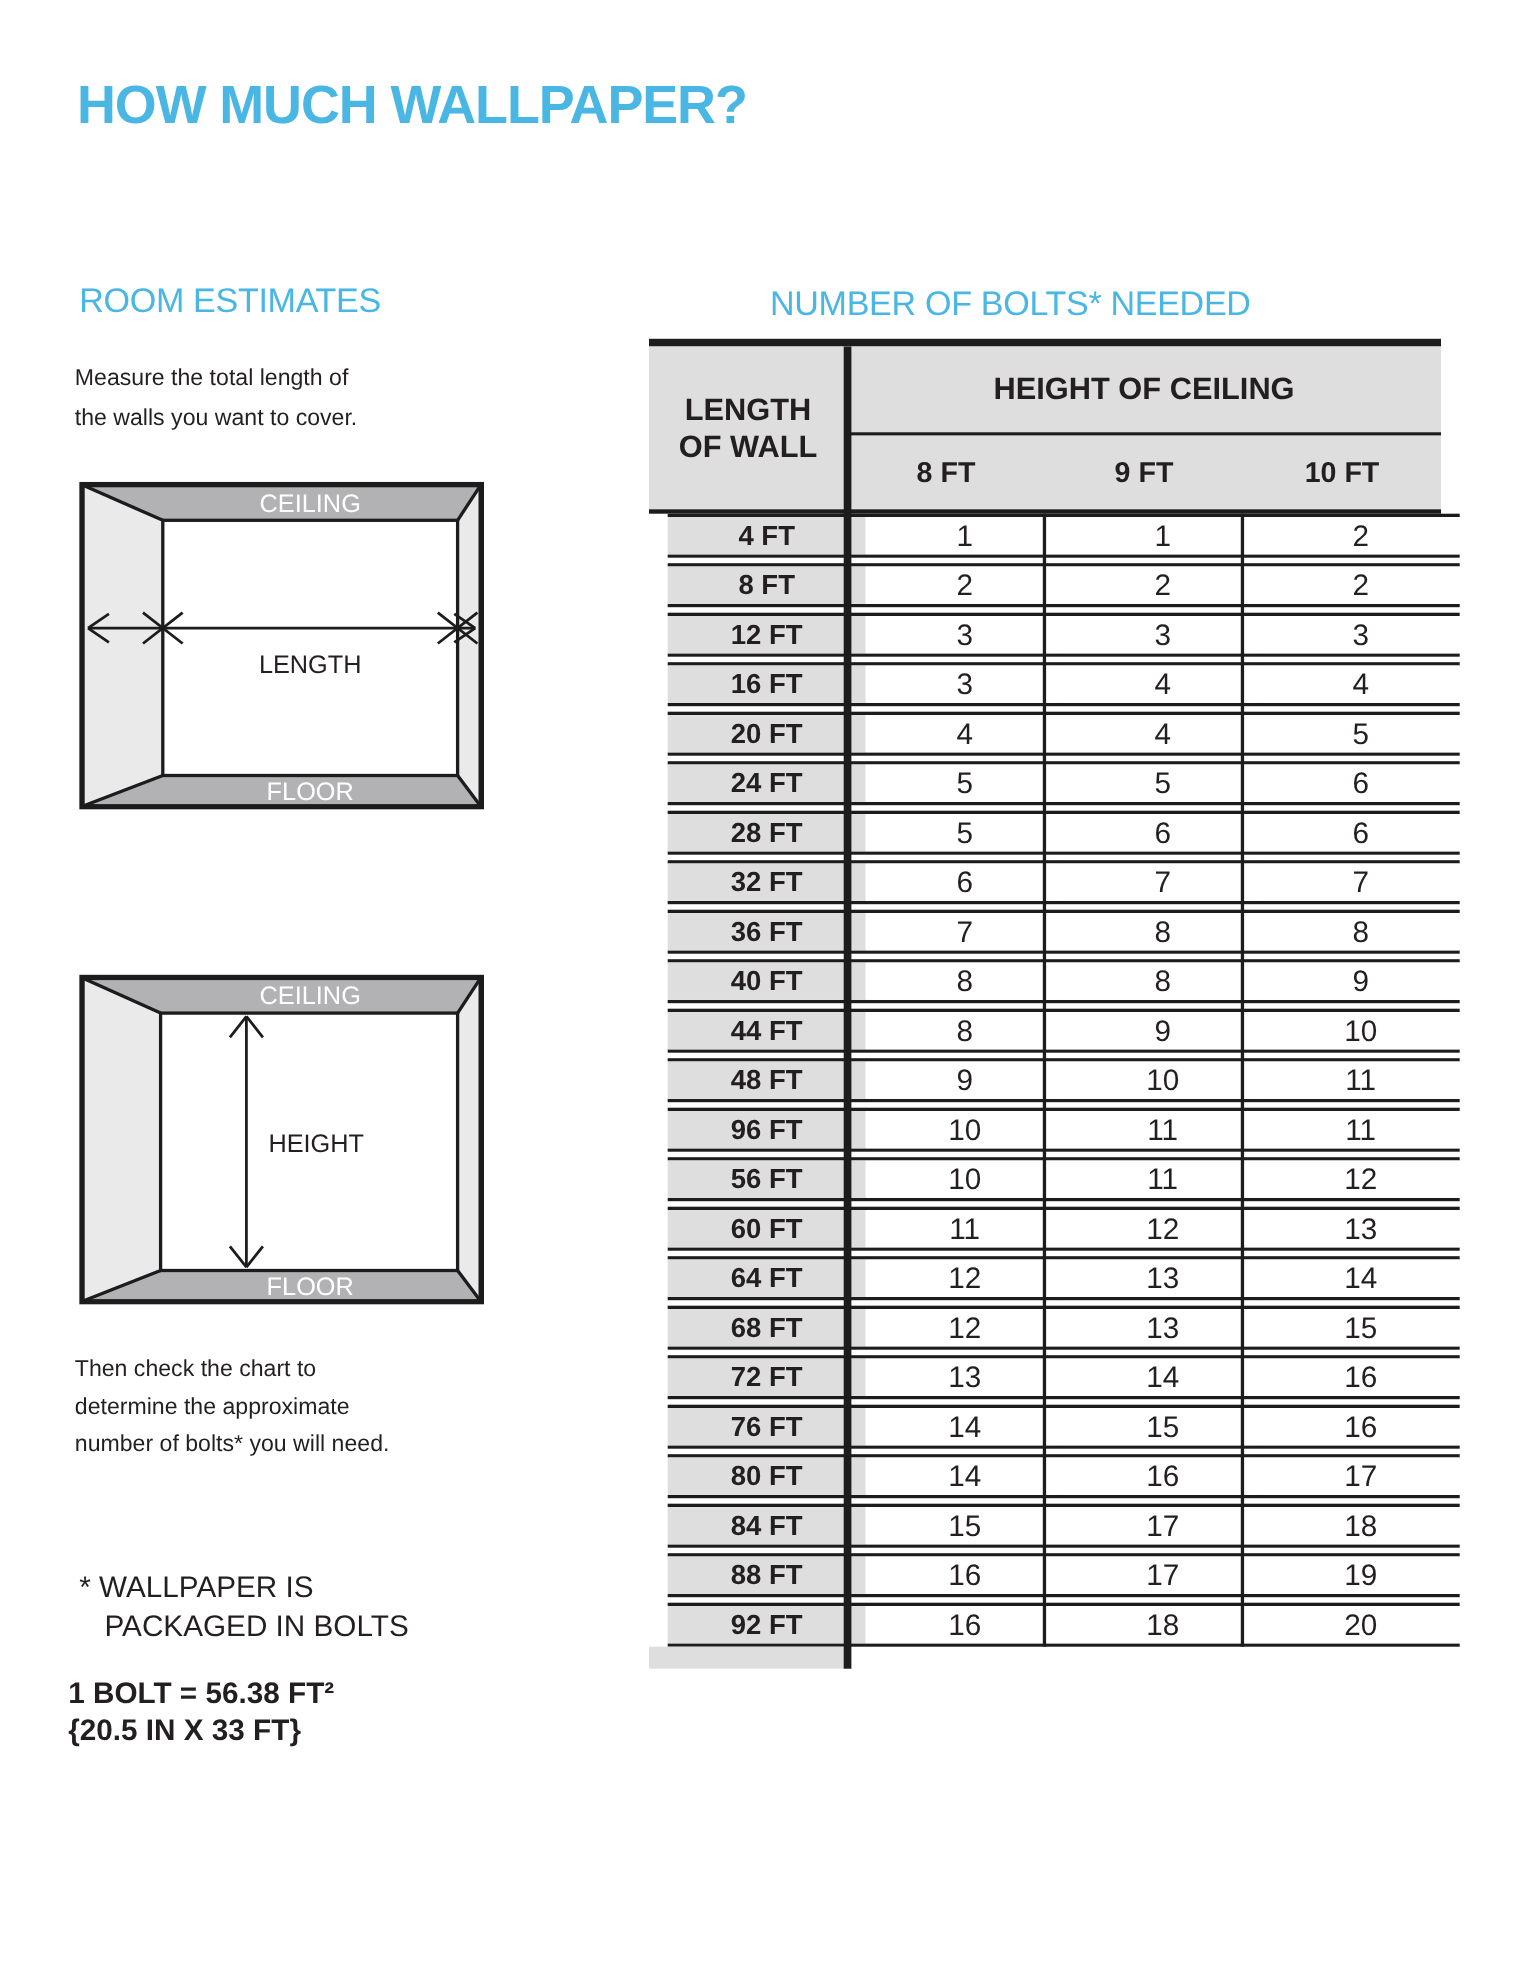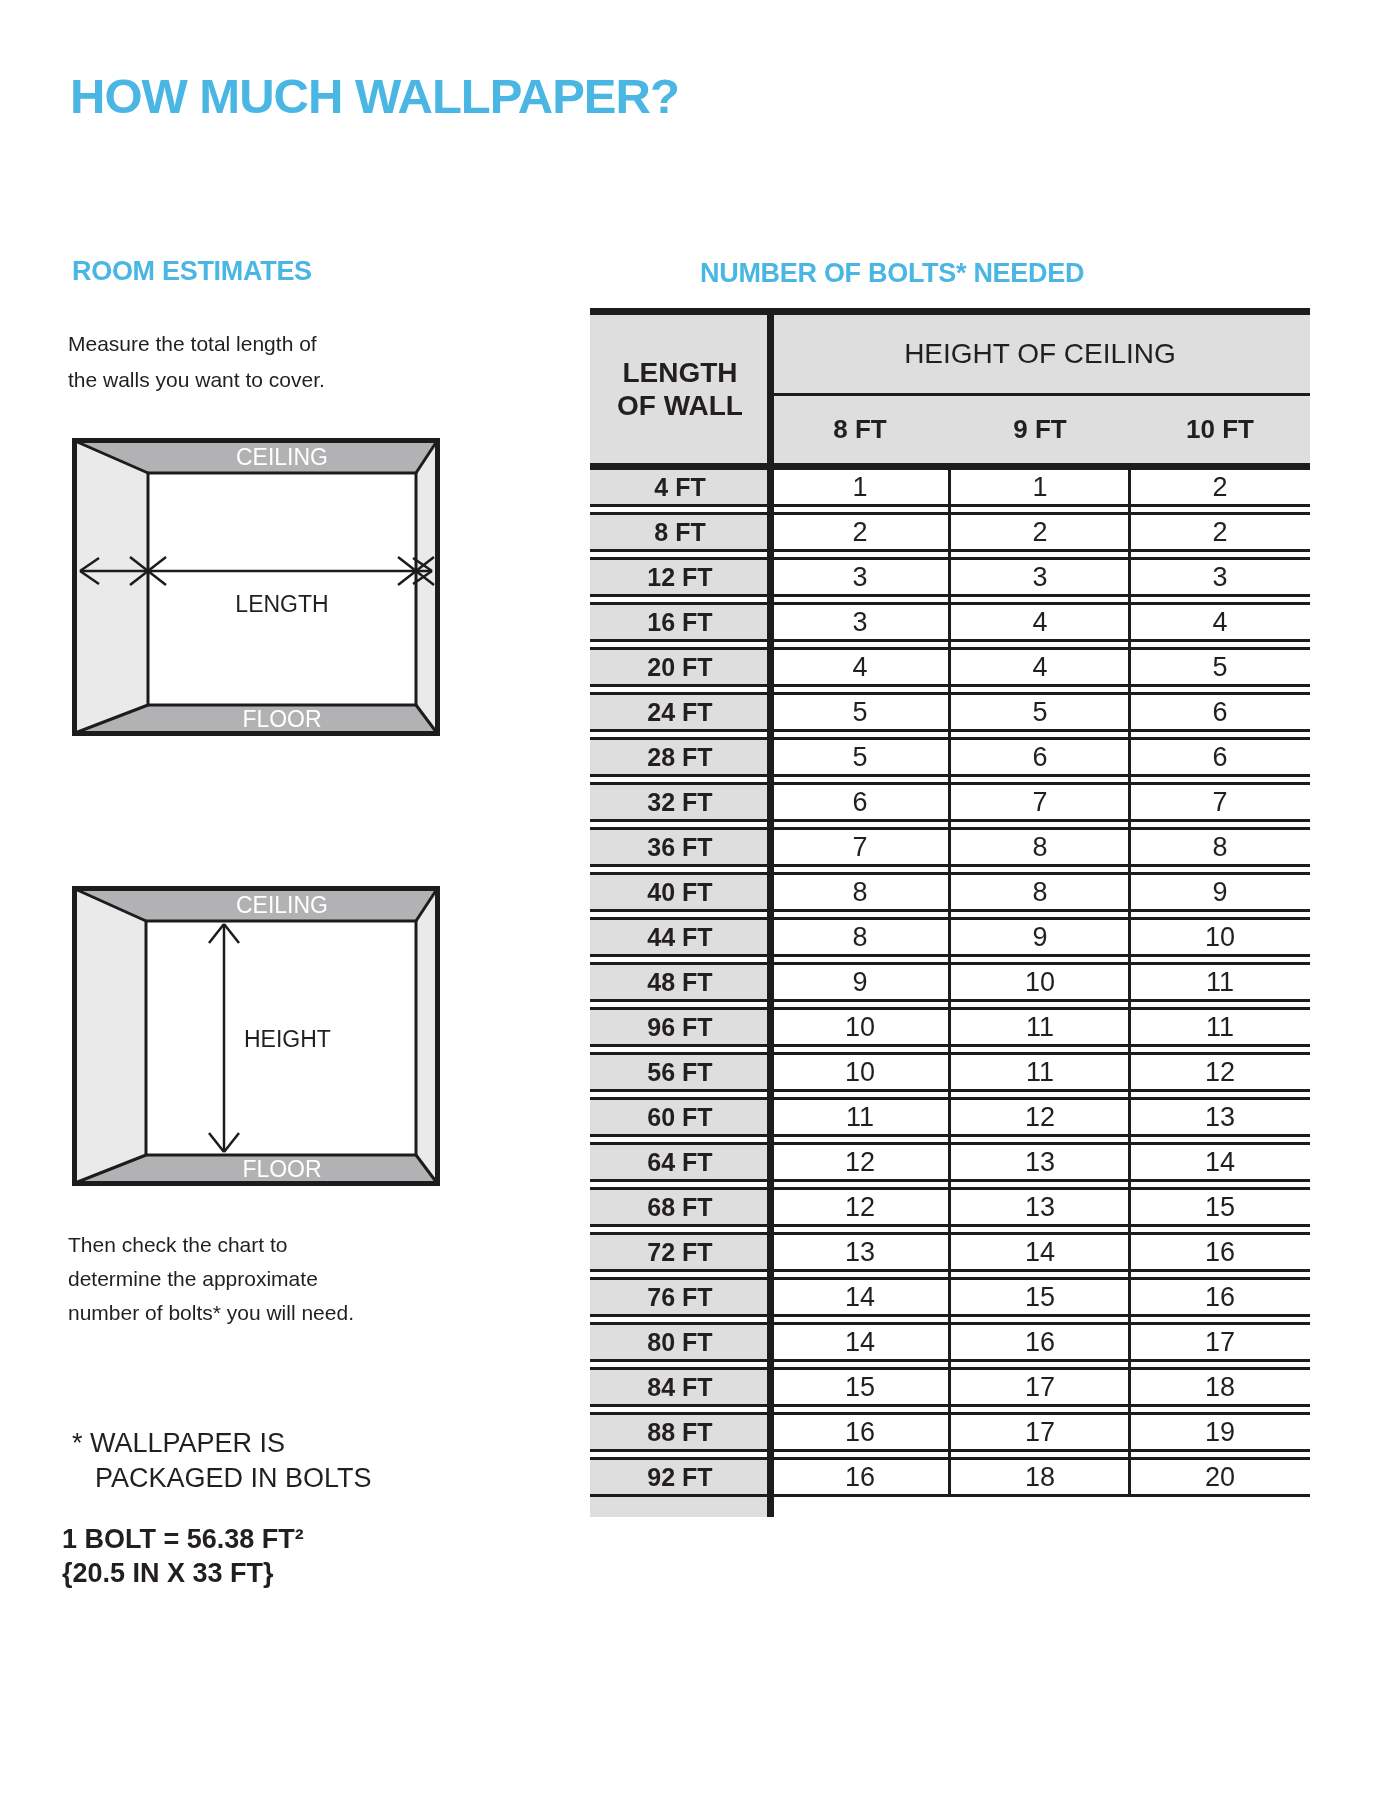--- a/index.html
+++ b/index.html
@@ -10,21 +10,21 @@
     --band-gray:#b2b2b4;
     --wall-gray:#eaeaeb;
   }
   *{margin:0;padding:0;box-sizing:border-box;}
   html,body{background:#fff;}
   body{font-family:"Liberation Sans","DejaVu Sans",sans-serif;color:var(--ink);}
   .page{position:relative;width:1391px;height:1800px;background:#fff;overflow:hidden;}
 
   .title{position:absolute;left:70px;top:68px;font-size:49px;font-weight:700;letter-spacing:-1px;color:var(--accent);}
 
-  .sec-head{position:absolute;font-size:27px;font-weight:700;color:var(--accent);letter-spacing:-0.3px;}
+  .sec-head{position:absolute;font-size:31px;font-weight:400;color:var(--accent);letter-spacing:-0.3px;}
   .sec-head.left{left:72px;top:256px;}
   .sec-head.table-head{left:700px;top:258px;}
 
   .para{position:absolute;left:68px;font-size:21px;line-height:36px;color:var(--ink);white-space:pre-line;}
   .p1{top:326px;}
   .p2{top:776px;}
   .p3{top:1228px;line-height:34px;}
 
   .footnote{position:absolute;left:72px;top:1426px;font-size:27px;font-weight:400;line-height:35px;}
   .footnote .fn2{padding-left:23px;}
@@ -33,25 +33,25 @@
   .diagram{position:absolute;left:72px;}
   .d1{top:438px;}
   .d2{top:886px;}
 
   
   .tbl{position:absolute;left:590px;top:308px;width:720px;height:1209px;}
   .tbl-topborder{position:absolute;left:0;top:0;width:720px;height:7px;background:var(--line);}
   .tbl-header{position:absolute;left:0;top:7px;width:720px;height:148px;display:flex;}
   .th-label{width:180px;height:148px;background:var(--tbl-gray);display:flex;align-items:center;justify-content:center;text-align:center;font-size:28px;font-weight:700;line-height:33px;white-space:pre-line;}
   .th-right{width:540px;}
-  .th-group{height:81px;background:var(--tbl-gray);border-bottom:3px solid var(--line);display:flex;align-items:center;justify-content:center;font-size:28px;font-weight:400;}
+  .th-group{height:81px;background:var(--tbl-gray);border-bottom:3px solid var(--line);display:flex;align-items:center;justify-content:center;font-size:28px;font-weight:700;}
   .th-cols{height:67px;background:var(--tbl-gray);display:flex;}
   .th-col{width:180px;display:flex;align-items:center;justify-content:center;font-size:26px;font-weight:700;}
   .tbl-headsep{position:absolute;left:0;top:155px;width:720px;height:4px;background:var(--line);}
-  .tbl-body{position:absolute;left:0;top:159px;width:720px;}
+  .tbl-body{position:absolute;left:17px;top:159px;width:720px;}
   .t-row{display:flex;height:40px;margin-bottom:5px;border-top:3px solid var(--line);border-bottom:3px solid var(--line);}
   .t-row:last-child{margin-bottom:0;}
   .t-cell{width:180px;display:flex;align-items:center;justify-content:center;background:#fff;font-size:27px;}
   .t-cell.label{background:var(--tbl-gray);font-weight:700;font-size:25px;}
   .tbl-stub{position:absolute;left:0;top:1189px;width:180px;height:20px;background:var(--tbl-gray);}
   .vline{position:absolute;background:var(--line);}
   .vline.thick{left:177px;top:7px;width:7px;height:1202px;}
   .vline.v1{left:358px;top:159px;width:3px;height:1030px;}
   .vline.v2{left:538px;top:159px;width:3px;height:1030px;}
 

